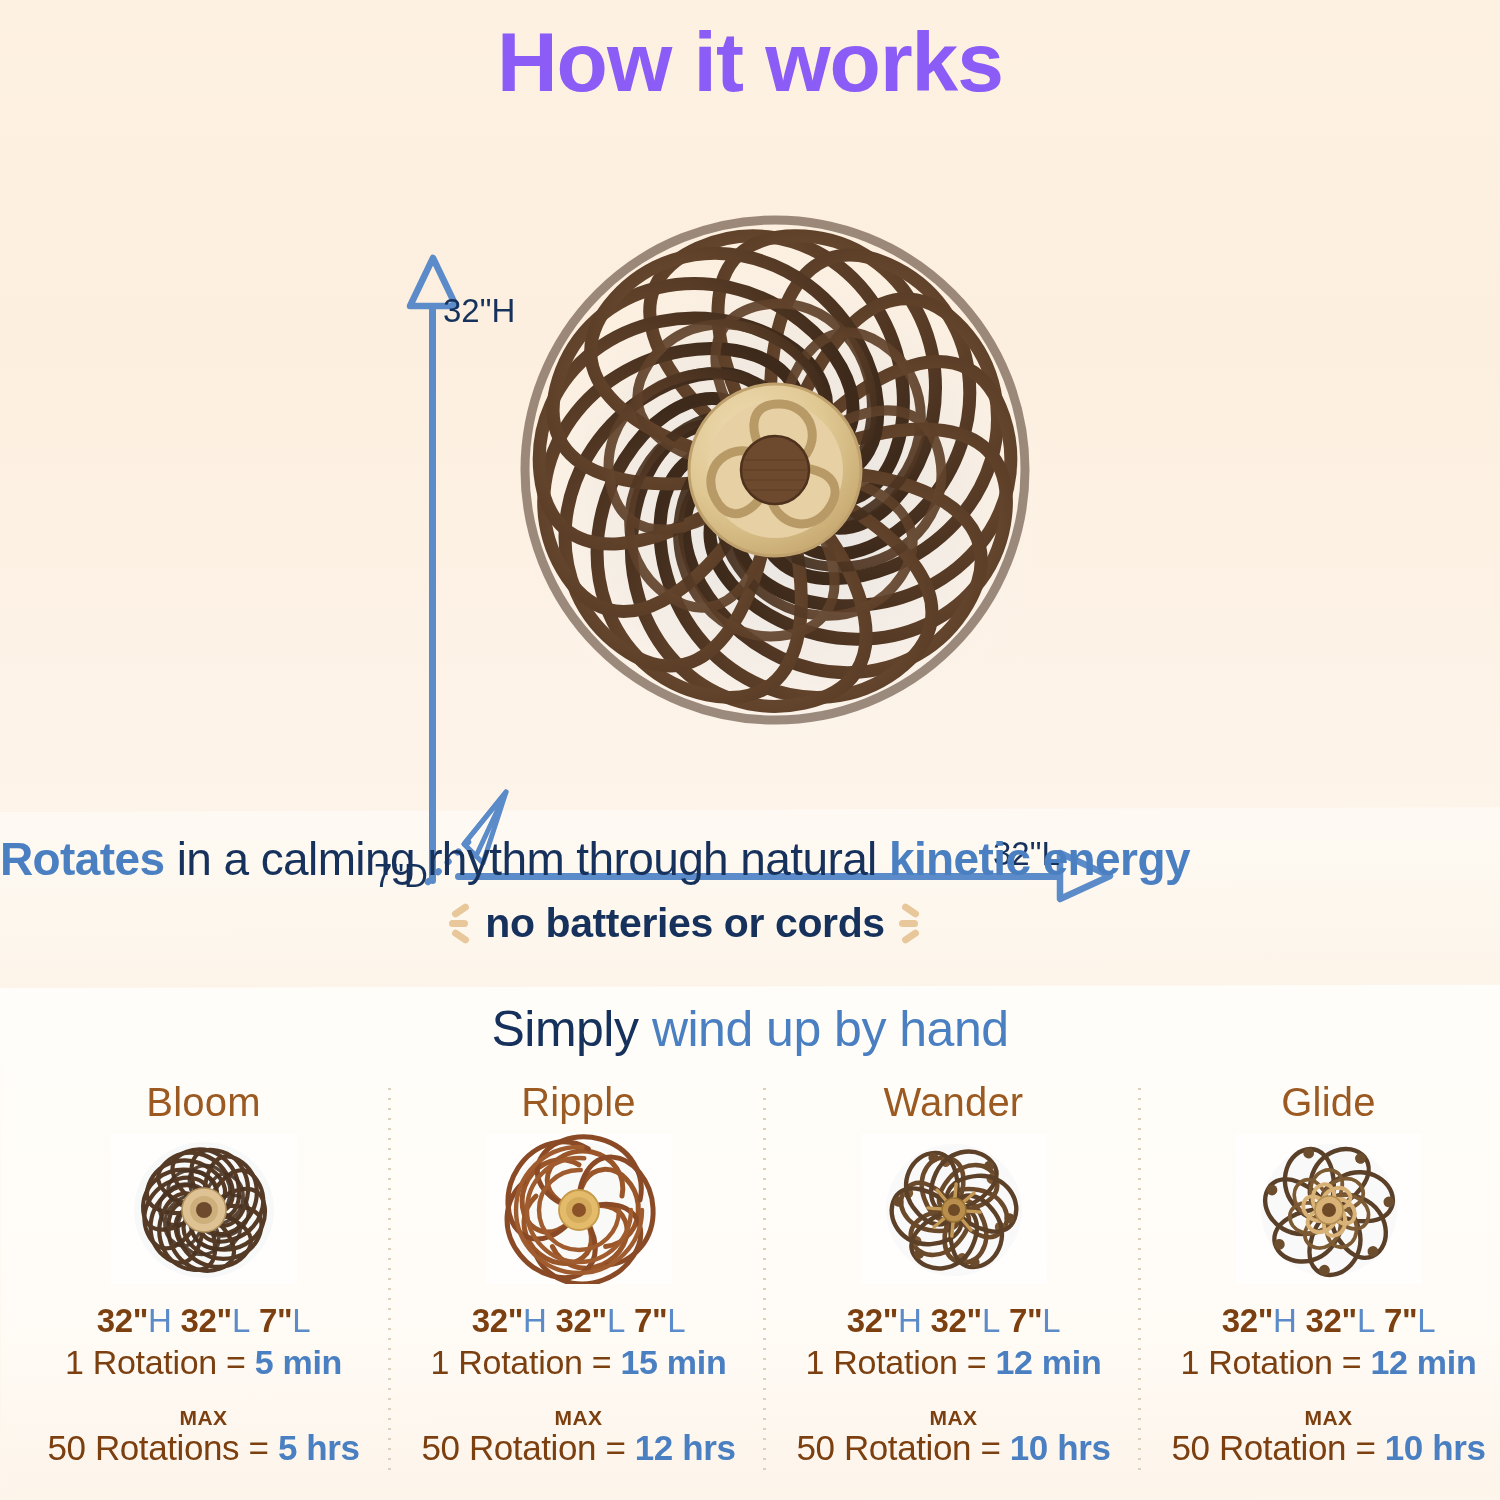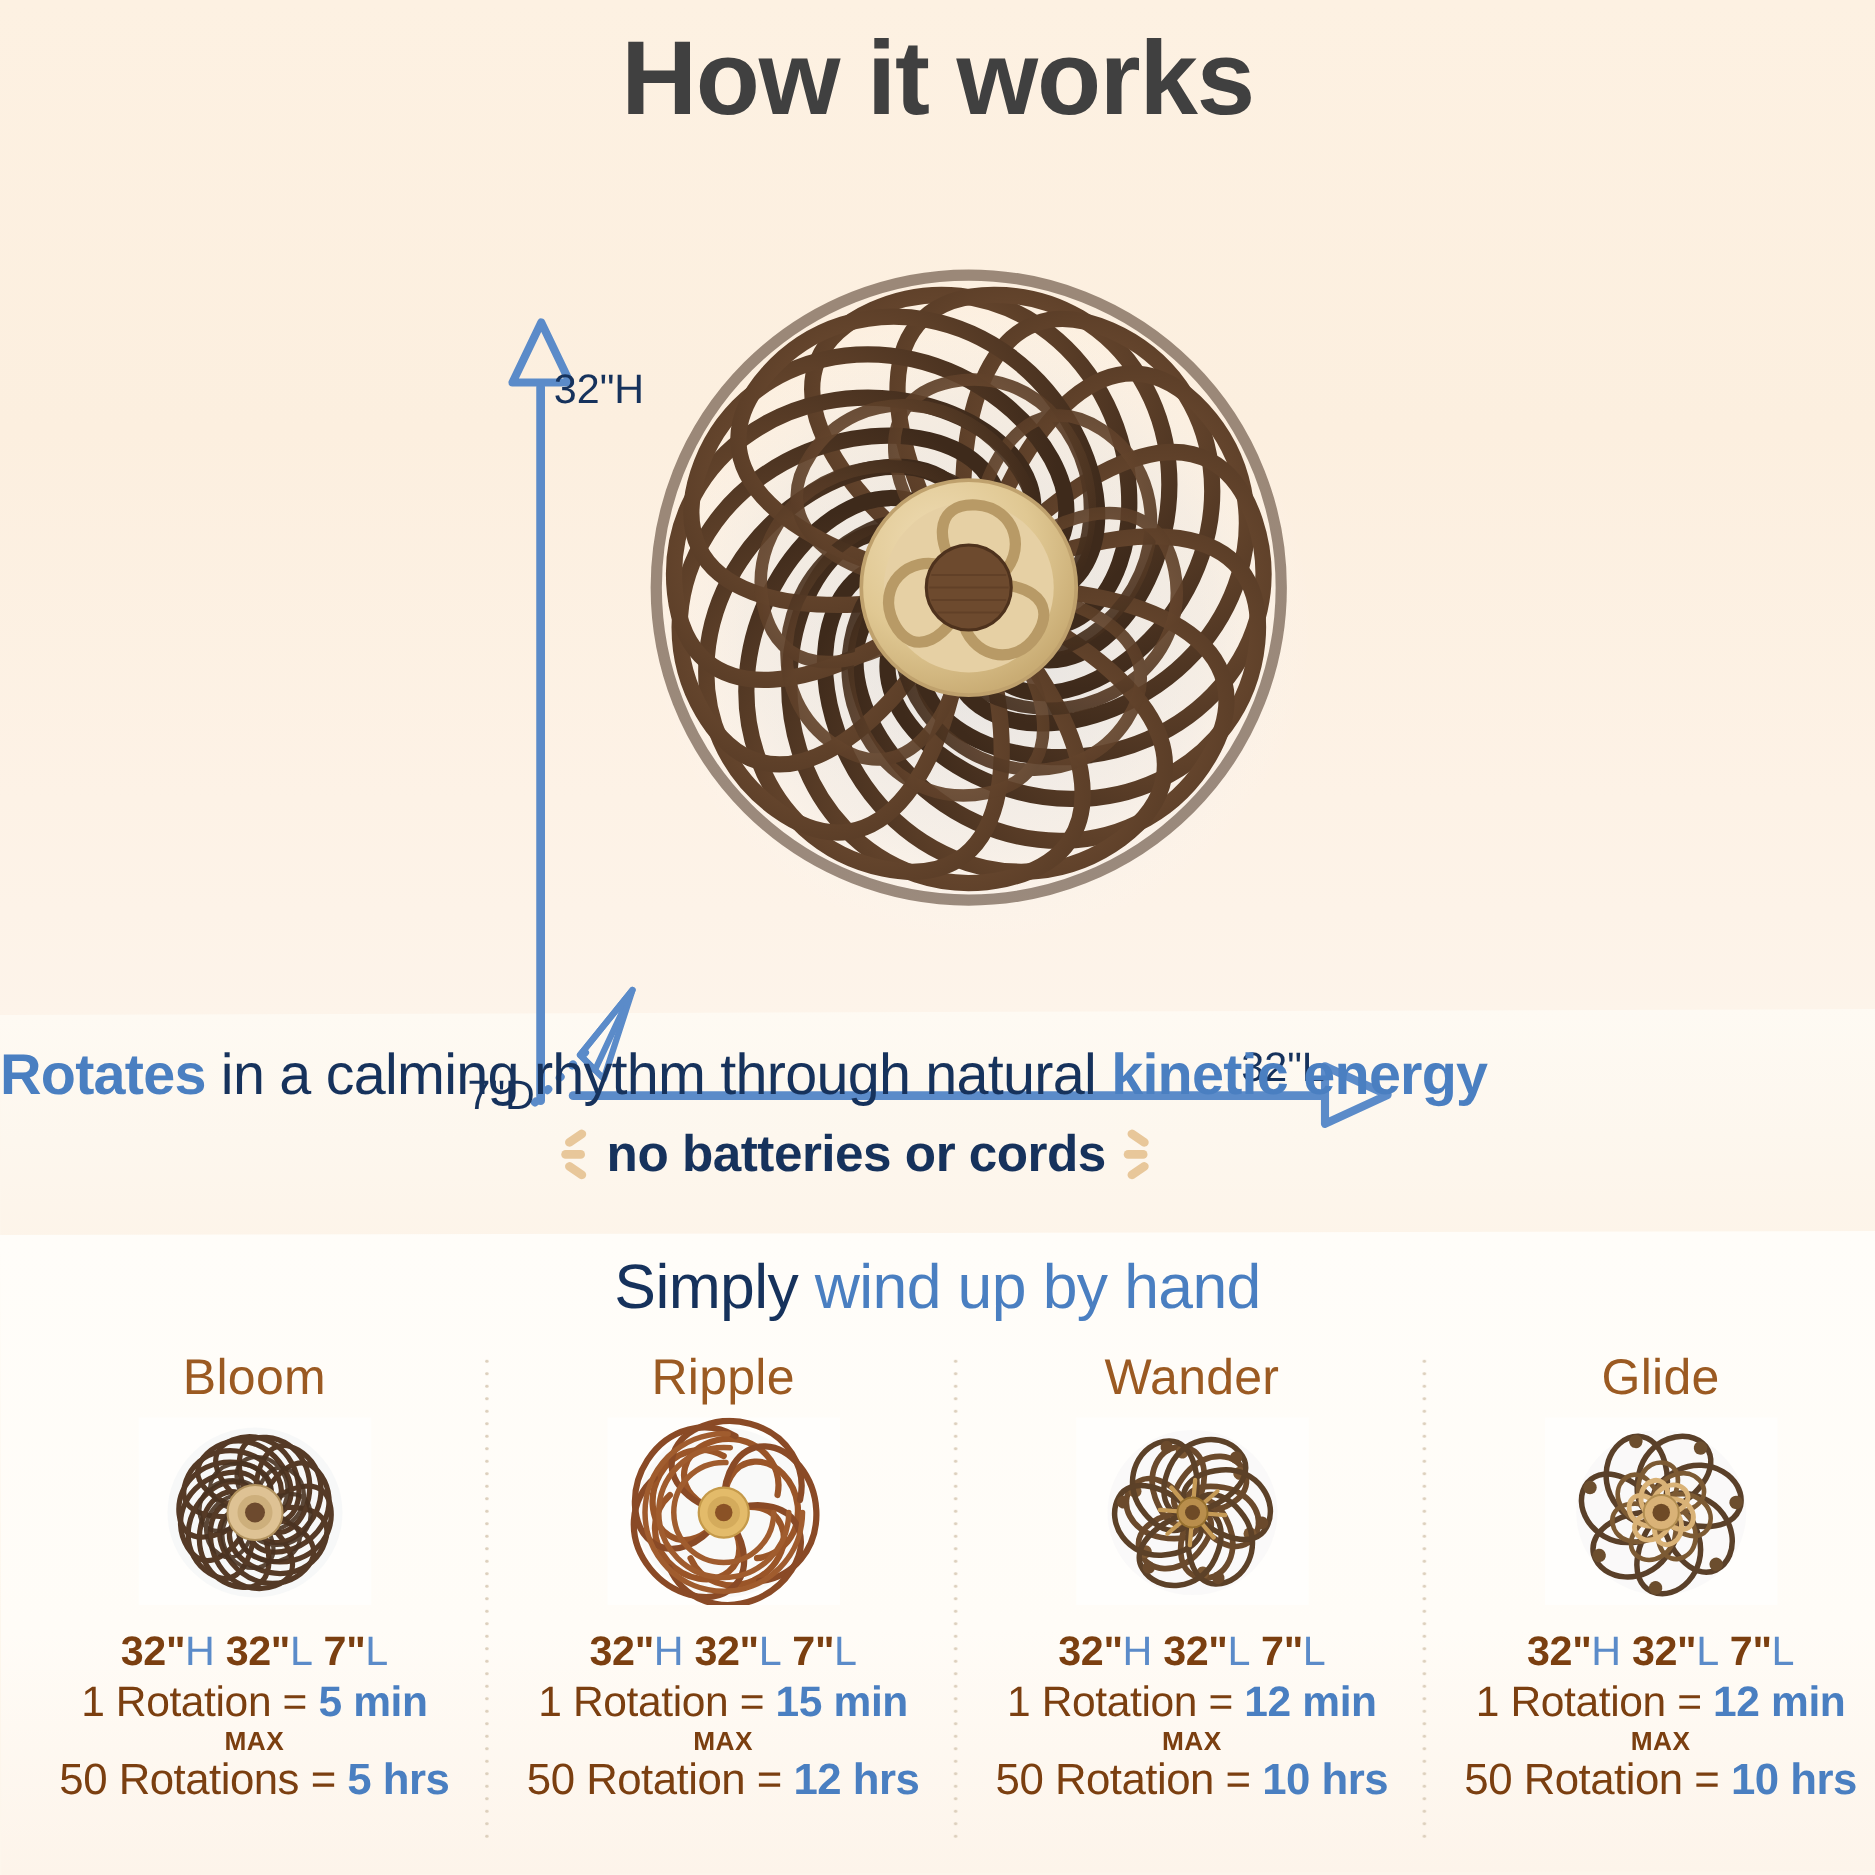--- a/index.html
+++ b/index.html
@@ -31,21 +31,21 @@
     background: linear-gradient(180deg, #fffdf9 0%, #fffcf7 62%, #fdf4ea 100%);
     transform: rotate(-0.12deg);
     transform-origin: left top;
   }
 
   
   .title {
     position: absolute; left: 0; top: 14px; width: 1500px;
     text-align: center;
     font-size: 84px; font-weight: 700; letter-spacing: -1px;
-    color: #404040;
+    color: #8b5cf6;
   }
 
   
   .hero-stage { position: absolute; left: 0; top: 110px; width: 1500px; height: 700px; }
 
   .sculpture-wrap {
     position: absolute; left: 455px; top: 40px;
     width: 640px; height: 640px;
   }
   .sculpture-wrap svg { width: 100%; height: 100%; display: block; }
@@ -148,21 +148,21 @@
   .spec-dims .u { color: #5b8bc9; font-weight: 400; }
 
   .spec-rot {
     margin-top: 3px;
     font-size: 34px; font-weight: 400; color: #7b3f10;
     letter-spacing: -0.3px; white-space: nowrap;
   }
   .spec-rot .val { color: #4a7fc1; font-weight: 700; }
 
   .spec-max {
-    margin-top: 0;
+    margin-top: 24px;
     font-size: 21px; font-weight: 700; color: #7b3f10; letter-spacing: 0.4px;
   }
   .spec-total {
     margin-top: -2px;
     font-size: 35px; font-weight: 400; color: #7b3f10;
     letter-spacing: -0.4px; white-space: nowrap;
   }
   .spec-total .val { color: #4a7fc1; font-weight: 700; }
 </style>
 </head>

